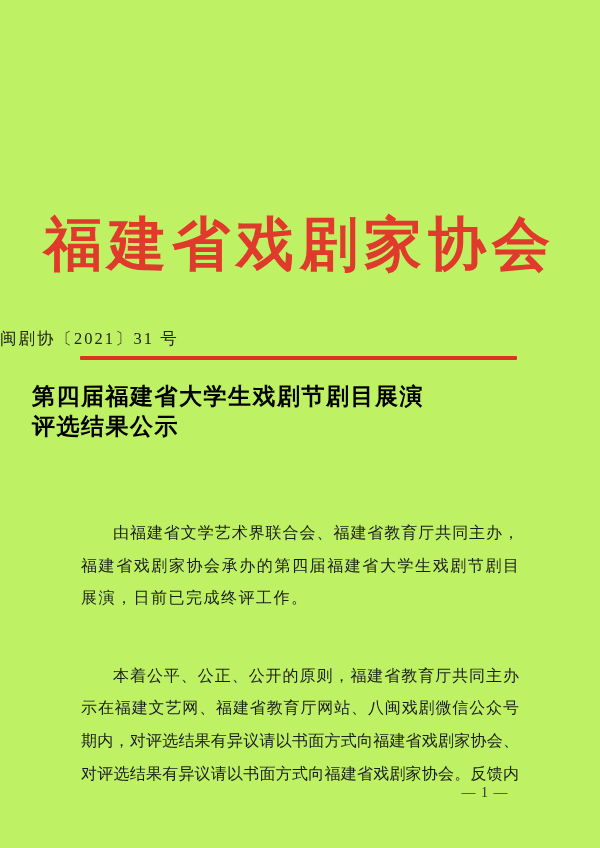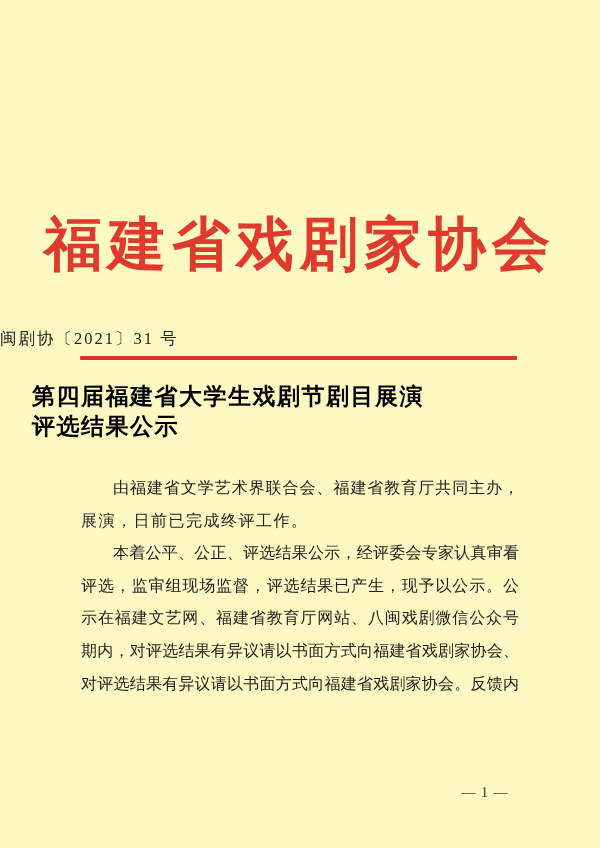--- a/index.html
+++ b/index.html
@@ -4,21 +4,21 @@
 <style>
   html, body {
     margin: 0;
     padding: 0;
     background: #ffffff;
   }
   .page {
     position: relative;
     width: 600px;
     height: 848px;
-    background: #fef9c3;
+    background: #bef264;
     overflow: hidden;
     font-family: "Liberation Serif", "DejaVu Serif", serif;
     color: #1a1a1a;
   }
   .org-title {
     position: absolute;
     top: 204px;
     left: 0;
     width: 100%;
     margin: 0;
@@ -74,20 +74,21 @@
     color: #1c1c1c;
   }
   .bline {
     text-align: justify;
     text-align-last: justify;
     text-justify: inter-character;
     white-space: nowrap;
   }
   .bline.indent {
     text-indent: 2em;
+    margin-top: 45px;
   }
   .bline.plain {
     text-align: right;
     text-align-last: left;
     letter-spacing: 1.5px;
   }
   .page-number {
     position: absolute;
     top: 785px;
     left: 440px;
@@ -109,23 +110,23 @@
 
   <div class="red-rule" style="background: rgb(217, 53, 39);"></div>
 
   <h2 class="doc-title">
     <span class="t-line">第四届福建省大学生戏剧节剧目展演</span>
     <span class="t-line">评选结果公示</span>
   </h2>
 
   <div class="body-text">
     <div class="bline indent">由福建省文学艺术界联合会、福建省教育厅共同主办，</div>
+    <div class="bline">福建省戏剧家协会承办的第四届福建省大学生戏剧节剧目</div>
     <div class="bline plain">展演，日前已完成终评工作。</div>
-    <div class="bline indent">本着公平、公正、评选结果公示，经评委会专家认真审看</div>
-    <div class="bline">评选，监审组现场监督，评选结果已产生，现予以公示。公</div>
+    <div class="bline indent">本着公平、公正、公开的原则，福建省教育厅共同主办</div>
     <div class="bline">示在福建文艺网、福建省教育厅网站、八闽戏剧微信公众号</div>
     <div class="bline">期内，对评选结果有异议请以书面方式向福建省戏剧家协会、</div>
     <div class="bline">对评选结果有异议请以书面方式向福建省戏剧家协会。反馈内</div>
   </div>
 
   <div class="page-number">— 1 —</div>
 
 </main>
 
 </body></html>

